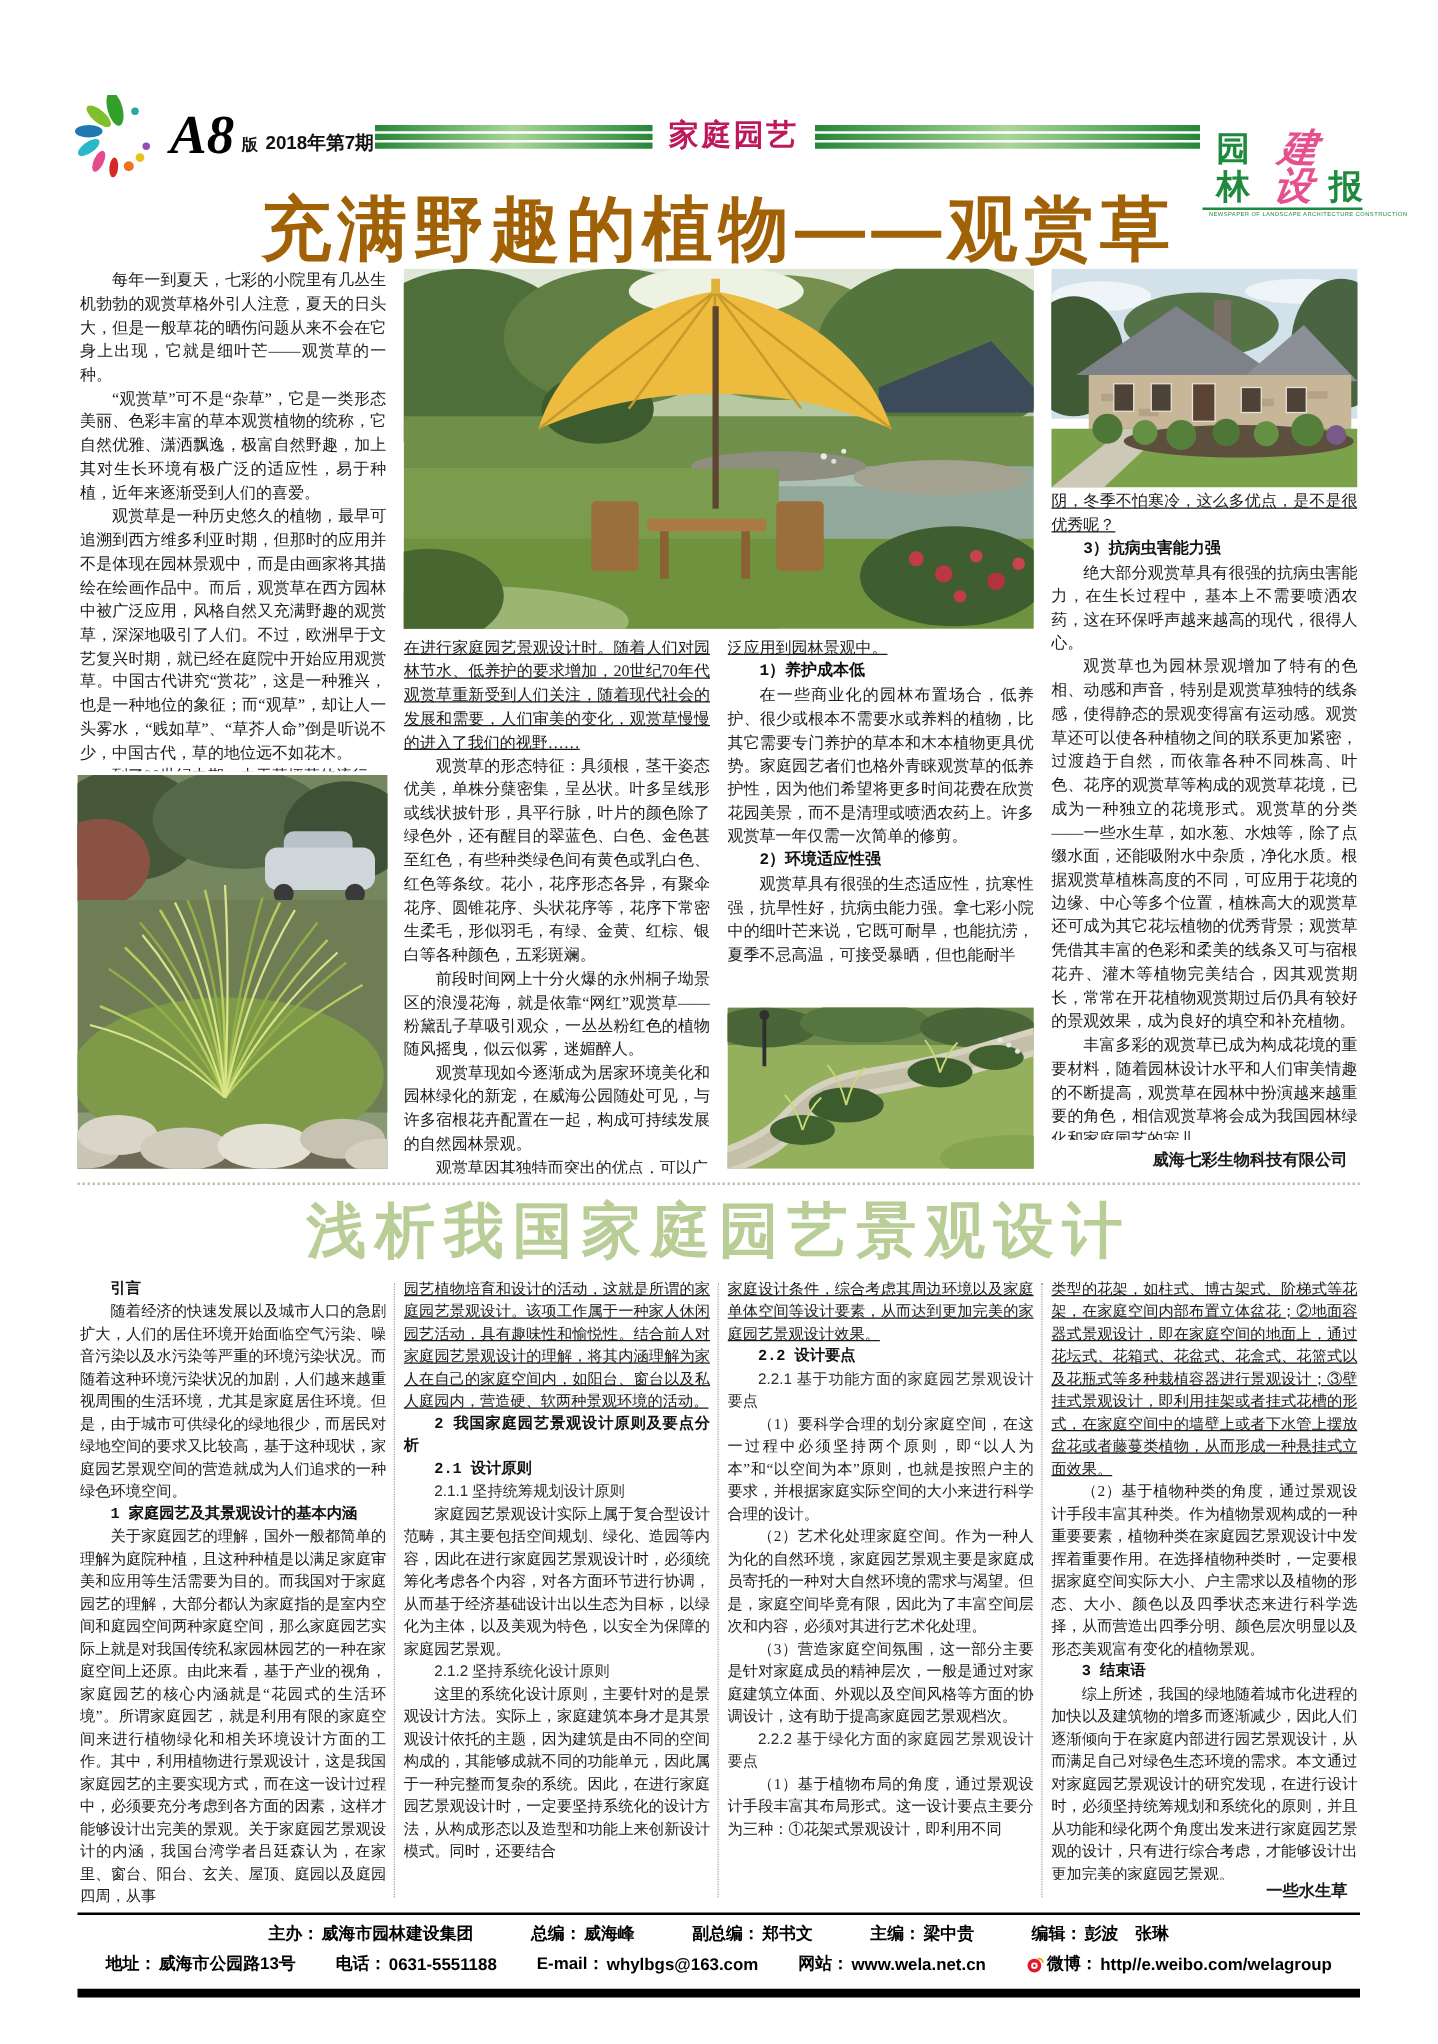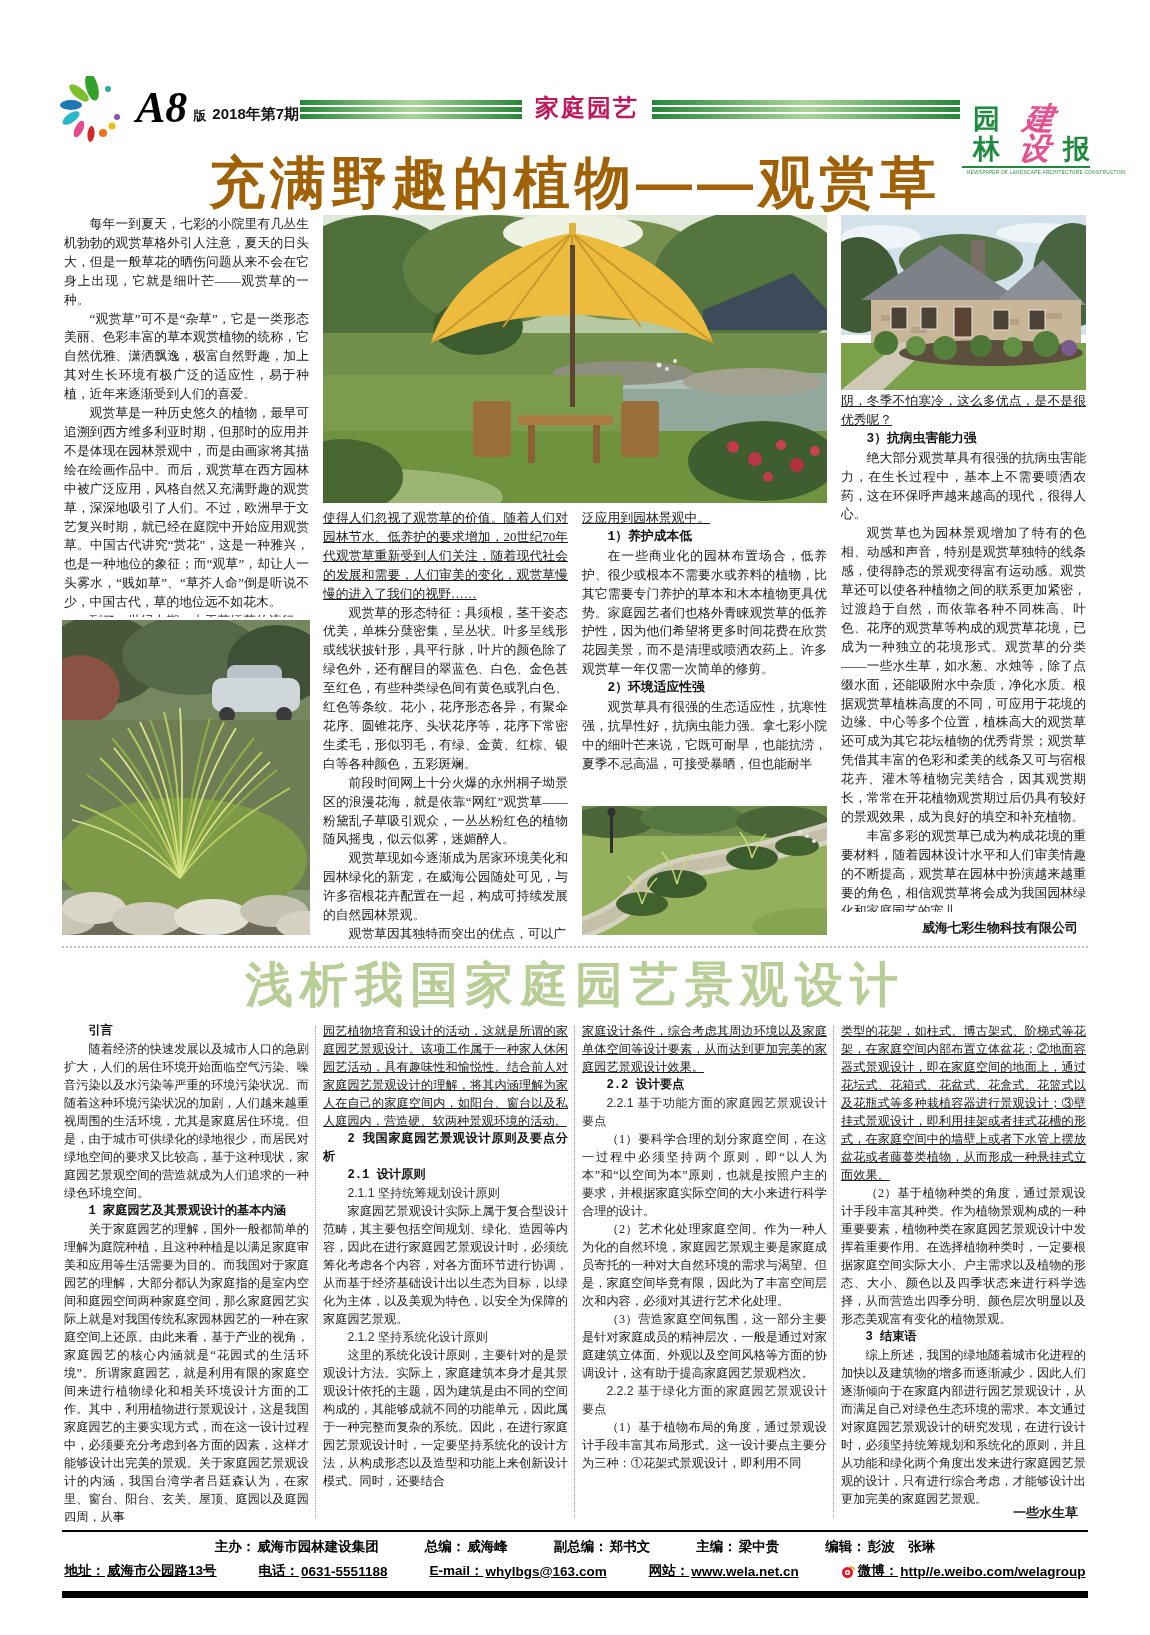--- a/index.html
+++ b/index.html
@@ -69,21 +69,21 @@
   #photo-grass{left:62px;top:620px;}
   #photo-house{left:841px;top:215px;}
   #photo-path{left:582px;top:806px;}
 
   
   #foot-rule-top{left:62px;top:1530px;width:1026px;height:2px;background:#000;}
   #foot-bar-bottom{left:62px;top:1591px;width:1026px;height:7px;background:#000;}
   .f-line{left:62px;width:1026px;display:flex;justify-content:center;gap:46px;
       font-family:"Liberation Sans","DejaVu Sans",sans-serif;font-weight:bold;font-size:13.5px;color:#000;white-space:nowrap;}
   #f-line1{top:1538px;text-align:center;}
-  #f-line2{top:1562px;gap:42px;text-decoration:underline;}
+  #f-line2{top:1562px;gap:32px;}
   .f-item{display:flex;align-items:center;gap:2px;}
 </style>
 </head>
 <body>
 
 <div class="page">
 
   <svg id="hdr-logo" class="abs" viewBox="0 0 76 66">
     <ellipse cx="34" cy="11" rx="14" ry="6" transform="rotate(75 34 11)" fill="#33a02c"></ellipse>
     <ellipse cx="21" cy="17" rx="12" ry="5" transform="rotate(40 21 17)" fill="#7fbf2a"></ellipse>
@@ -275,21 +275,21 @@
   </svg>
 
   <div id="a1c1" class="abs txt a1txt">
     <p class="pi">每年一到夏天，七彩的小院里有几丛生机勃勃的观赏草格外引人注意，夏天的日头大，但是一般草花的晒伤问题从来不会在它身上出现，它就是细叶芒——观赏草的一种。</p>
     <p class="pi">“观赏草”可不是“杂草”，它是一类形态美丽、色彩丰富的草本观赏植物的统称，它自然优雅、潇洒飘逸，极富自然野趣，加上其对生长环境有极广泛的适应性，易于种植，近年来逐渐受到人们的喜爱。</p>
     <p class="pi">观赏草是一种历史悠久的植物，最早可追溯到西方维多利亚时期，但那时的应用并不是体现在园林景观中，而是由画家将其描绘在绘画作品中。而后，观赏草在西方园林中被广泛应用，风格自然又充满野趣的观赏草，深深地吸引了人们。不过，欧洲早于文艺复兴时期，就已经在庭院中开始应用观赏草。中国古代讲究“赏花”，这是一种雅兴，也是一种地位的象征；而“观草”，却让人一头雾水，“贱如草”、“草芥人命”倒是听说不少，中国古代，草的地位远不如花木。</p>
     <p class="pi">到了20世纪中期，由于草坪草的流行，</p>
   </div>
 
   <div id="a1c2" class="abs txt a1txt">
-    <p class="pc">使得人们忽视了观赏草的价值。随着人们对园林节水、低养护的要求增加，20世纪70年代观赏草重新受到人们关注，随着现代社会的发展和需要，人们审美的变化，观赏草慢慢的进入了我们的视野……</p>
+    <p class="pc">在进行家庭园艺景观设计时。随着人们对园林节水、低养护的要求增加，20世纪70年代观赏草重新受到人们关注，随着现代社会的发展和需要，人们审美的变化，观赏草慢慢的进入了我们的视野……</p>
     <p class="pi">观赏草的形态特征：具须根，茎干姿态优美，单株分蘖密集，呈丛状。叶多呈线形或线状披针形，具平行脉，叶片的颜色除了绿色外，还有醒目的翠蓝色、白色、金色甚至红色，有些种类绿色间有黄色或乳白色、红色等条纹。花小，花序形态各异，有聚伞花序、圆锥花序、头状花序等，花序下常密生柔毛，形似羽毛，有绿、金黄、红棕、银白等各种颜色，五彩斑斓。</p>
     <p class="pi">前段时间网上十分火爆的永州桐子坳景区的浪漫花海，就是依靠“网红”观赏草——粉黛乱子草吸引观众，一丛丛粉红色的植物随风摇曳，似云似雾，迷媚醉人。</p>
     <p class="pi">观赏草现如今逐渐成为居家环境美化和园林绿化的新宠，在威海公园随处可见，与许多宿根花卉配置在一起，构成可持续发展的自然园林景观。</p>
     <p class="pi">观赏草因其独特而突出的优点，可以广</p>
   </div>
 
   <div id="a1c3" class="abs txt a1txt">
     <p class="pc">泛应用到园林景观中。</p>
     <p class="ph">1）养护成本低</p>
     <p class="pi">在一些商业化的园林布置场合，低养护、很少或根本不需要水或养料的植物，比其它需要专门养护的草本和木本植物更具优势。家庭园艺者们也格外青睐观赏草的低养护性，因为他们希望将更多时间花费在欣赏花园美景，而不是清理或喷洒农药上。许多观赏草一年仅需一次简单的修剪。</p>

